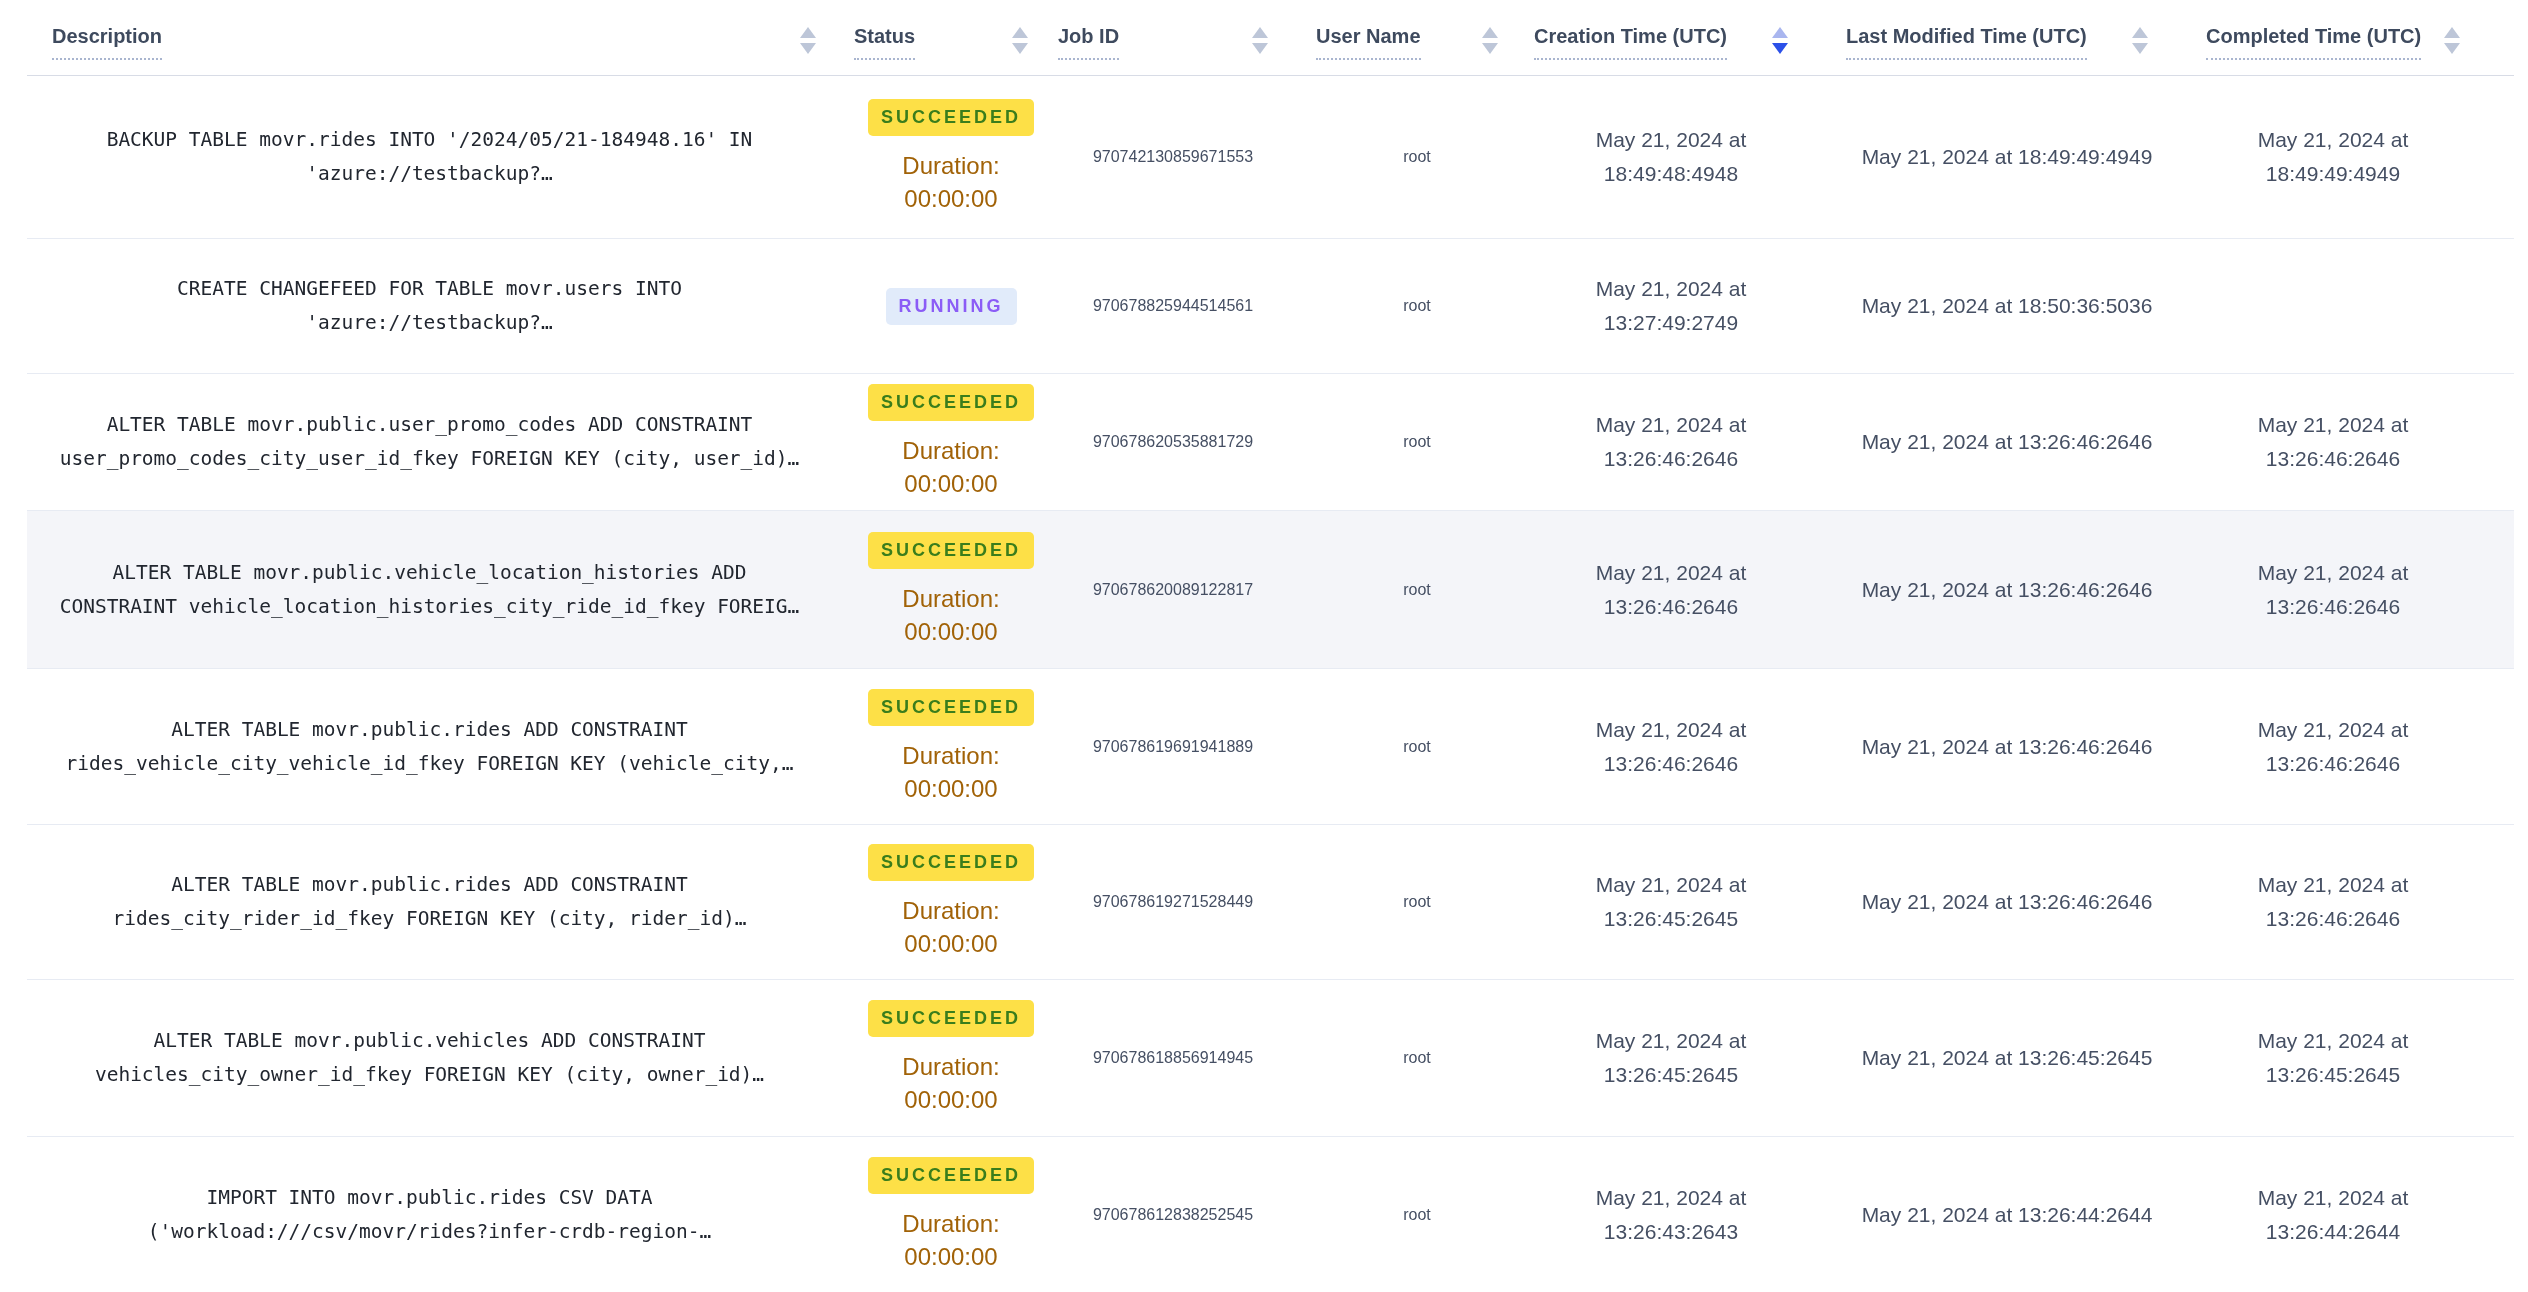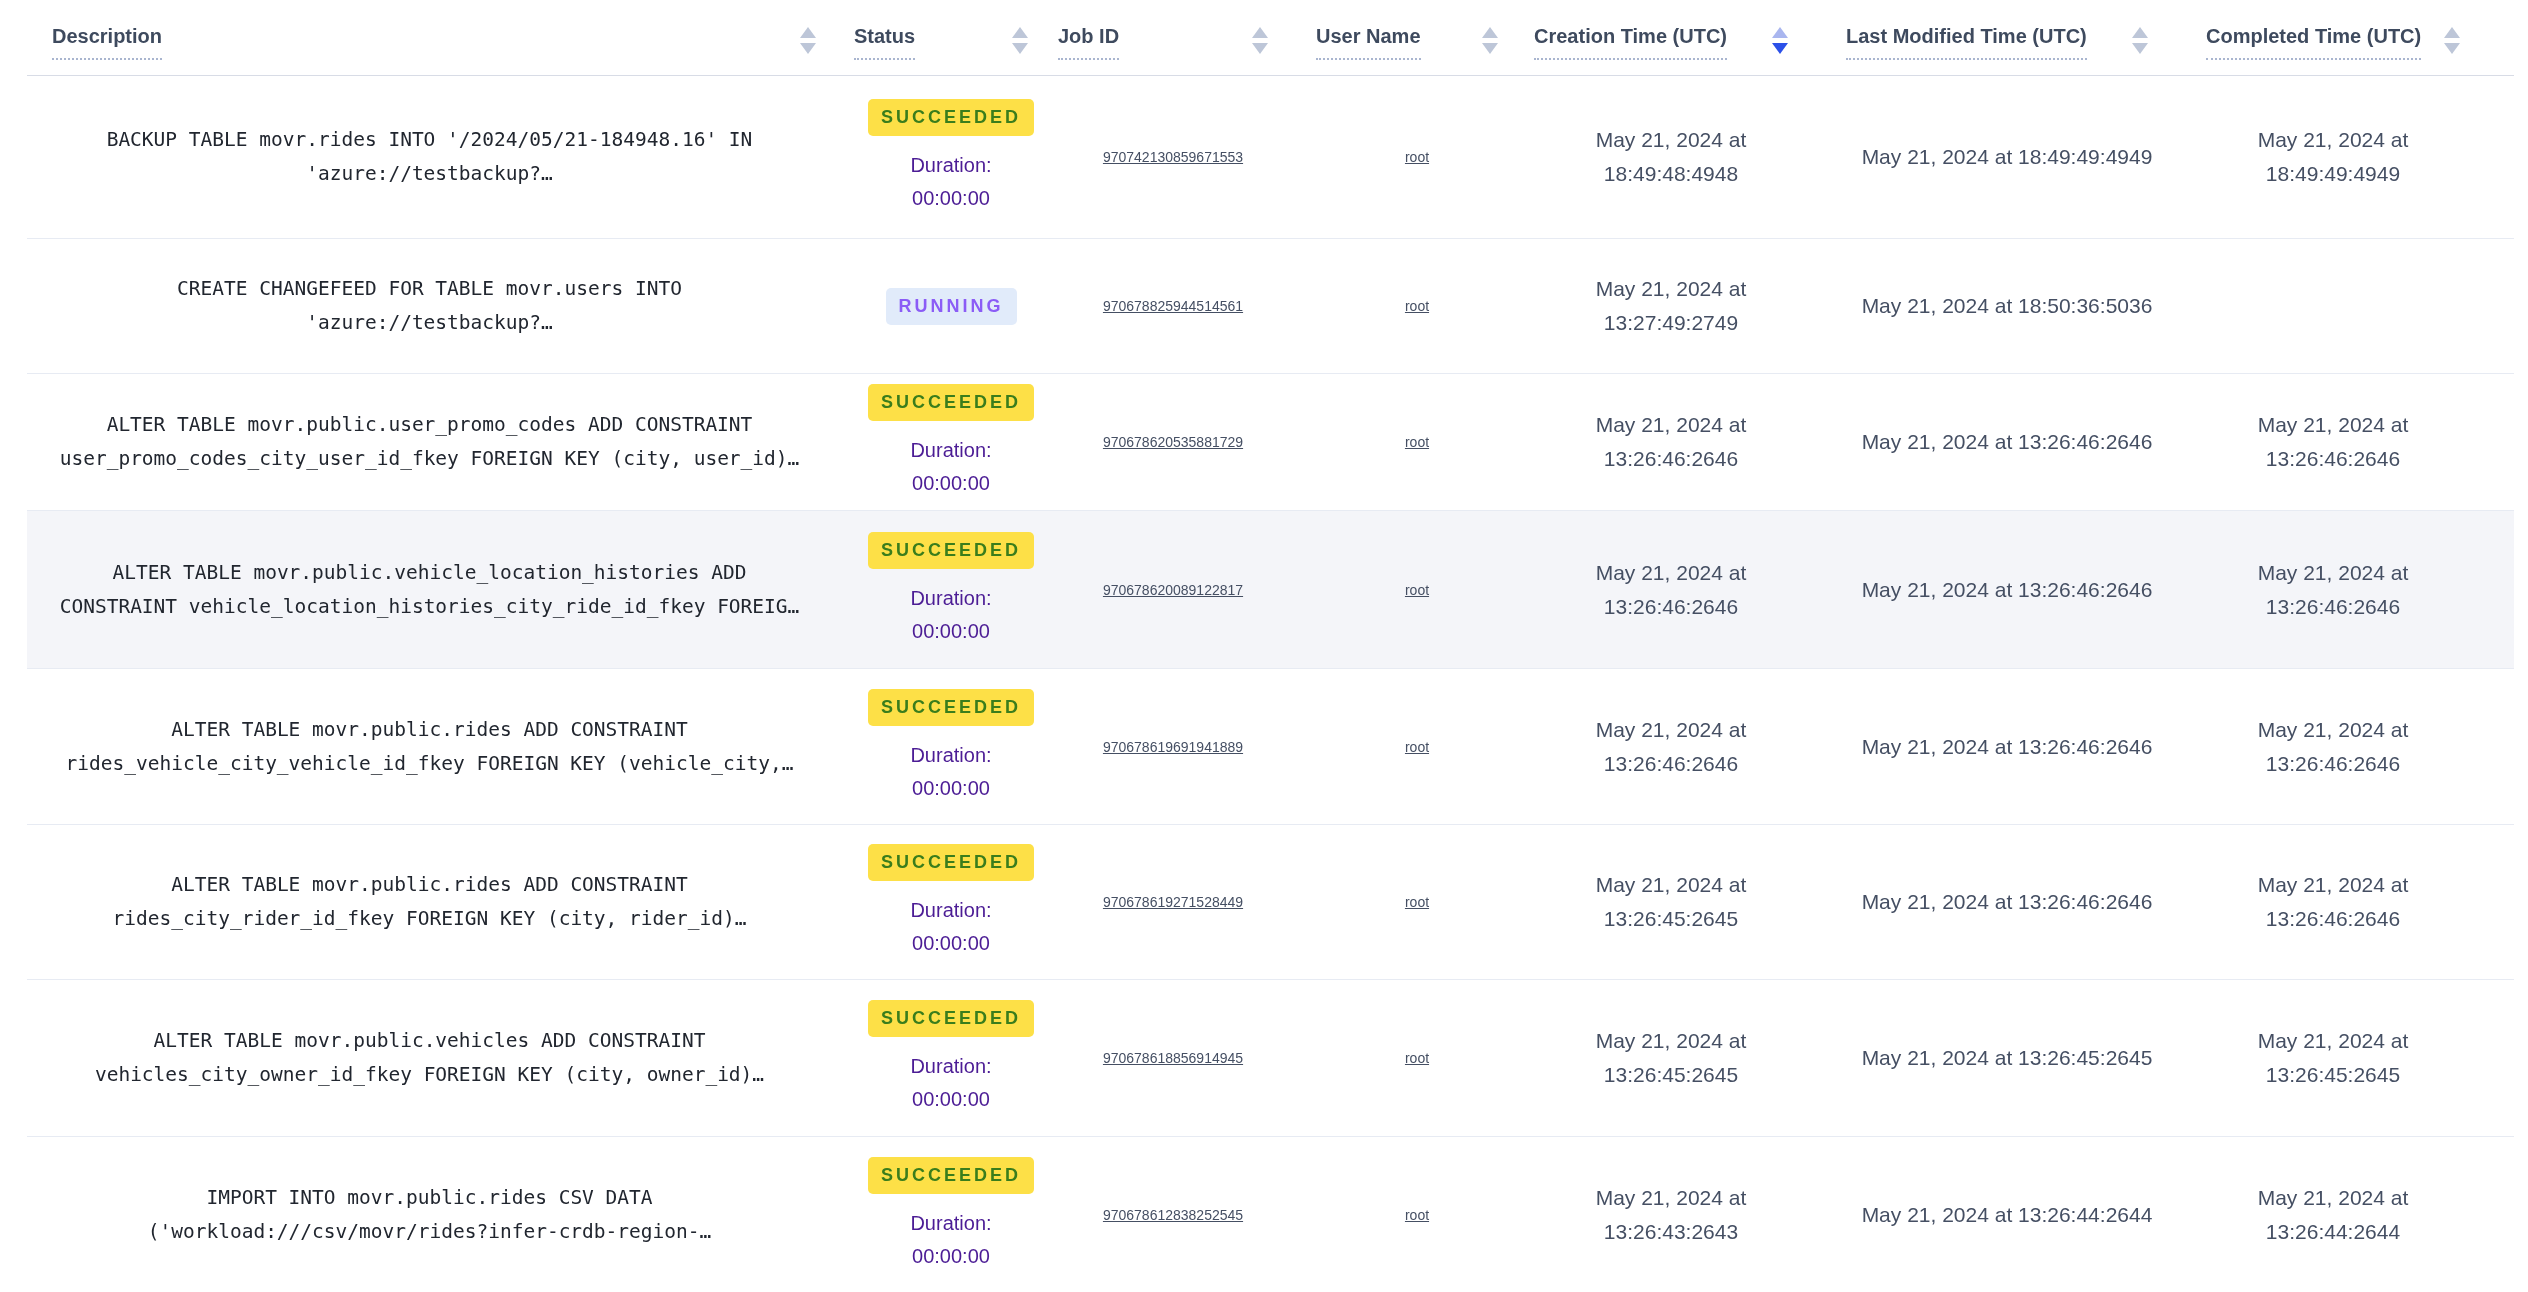--- a/index.html
+++ b/index.html
@@ -51,31 +51,31 @@
   .row:nth-child(5) { height: 156px; }
   .row:nth-child(6) { height: 155px; }
   .row:nth-child(7) { height: 157px; }
   .row:nth-child(8) { height: 155px; }
 
   .c-desc {
     font-family: "DejaVu Sans Mono", monospace;
     font-size: 19.5px; font-weight: 500; color: #21262f;
     line-height: 34px; max-width: 780px; cursor: pointer;
   }
-  .c-val  { font-size: 14px; color: #454f63; text-decoration: underline; }
+  .c-val  { font-size: 16px; color: #454f63; }
   .c-time { font-size: 21px; color: #454f63; line-height: 34px; }
 
   .badge {
     display: inline-block; font-size: 18px; font-weight: 700;
     letter-spacing: 3px; padding: 8px 13px; border-radius: 5px;
     white-space: nowrap;
   }
   .badge-succeeded { background: #fde047; color: #3a7d1c; }
   .badge-running   { background: #e1ebfa; color: #8b5cf6; }
-  .duration { margin-top: 13px; font-size: 20px; color: #4c1d95; line-height: 33px; }
+  .duration { margin-top: 13px; font-size: 24px; color: #a16207; line-height: 33px; }
 </style>
 </head>
 <body>
 
 <div class="jobs-table">
 
   <div class="thead">
     <div class="th c1">
       <span class="th-label">Description</span>
       <span class="sort-icon">

